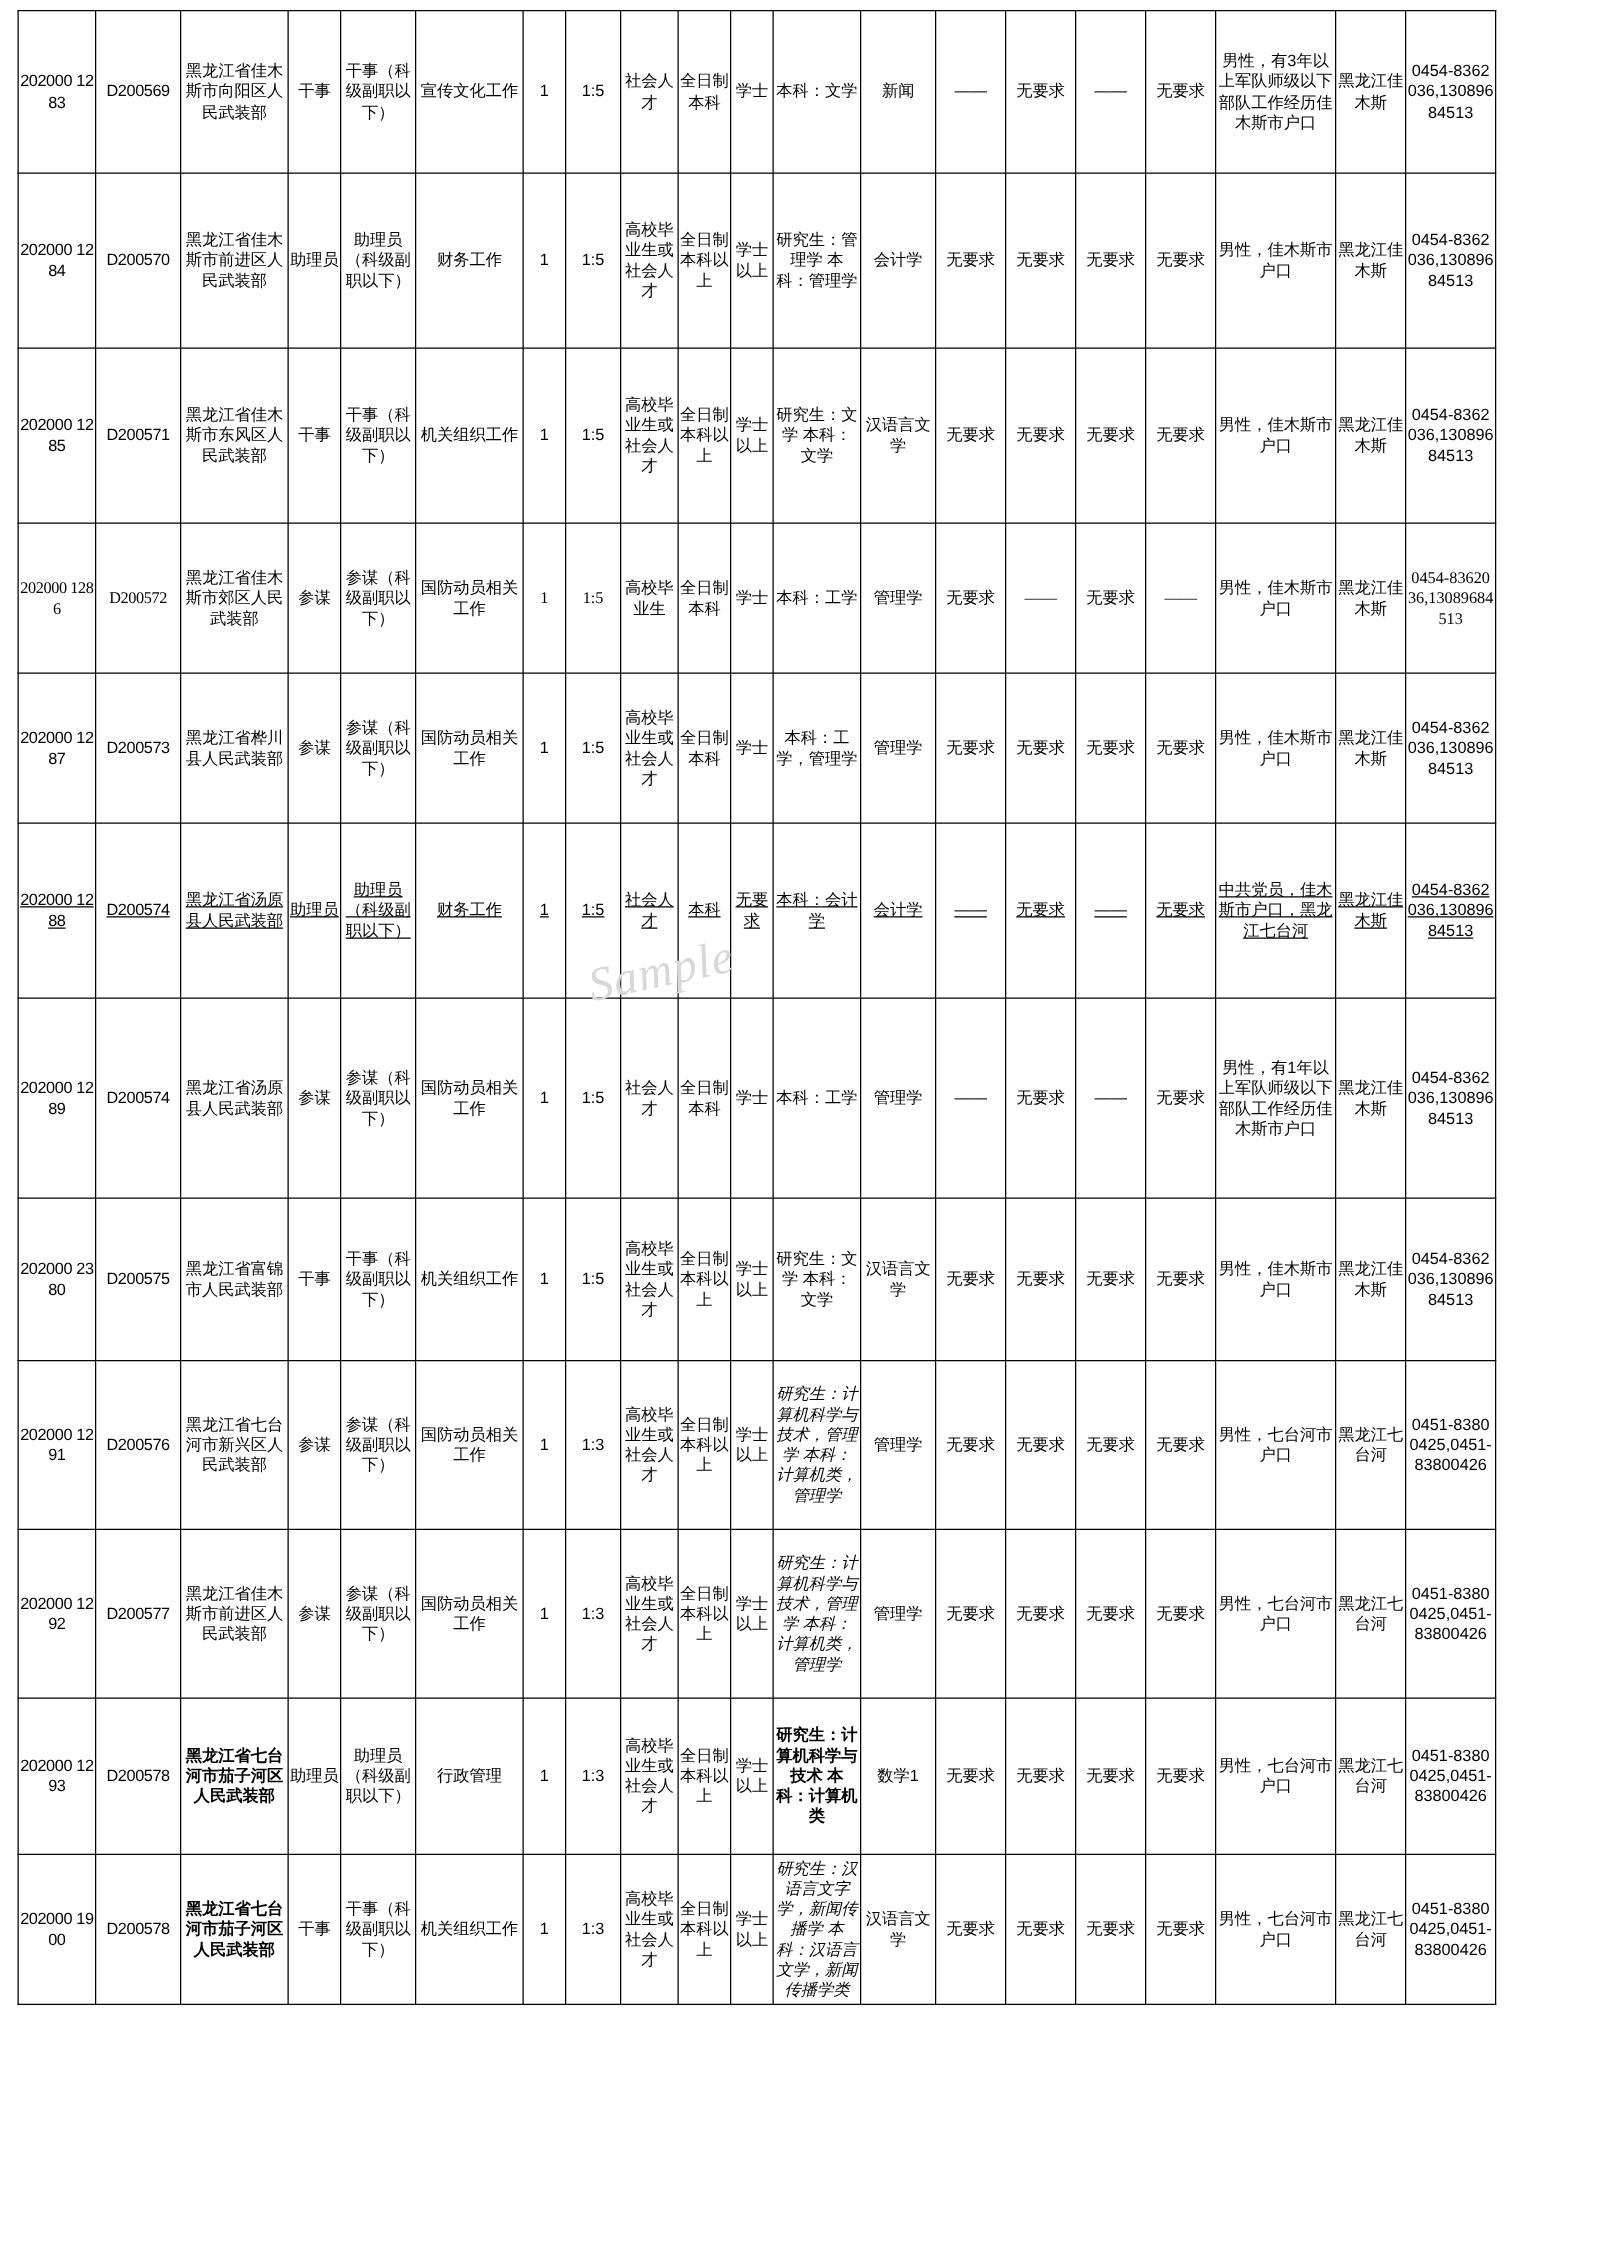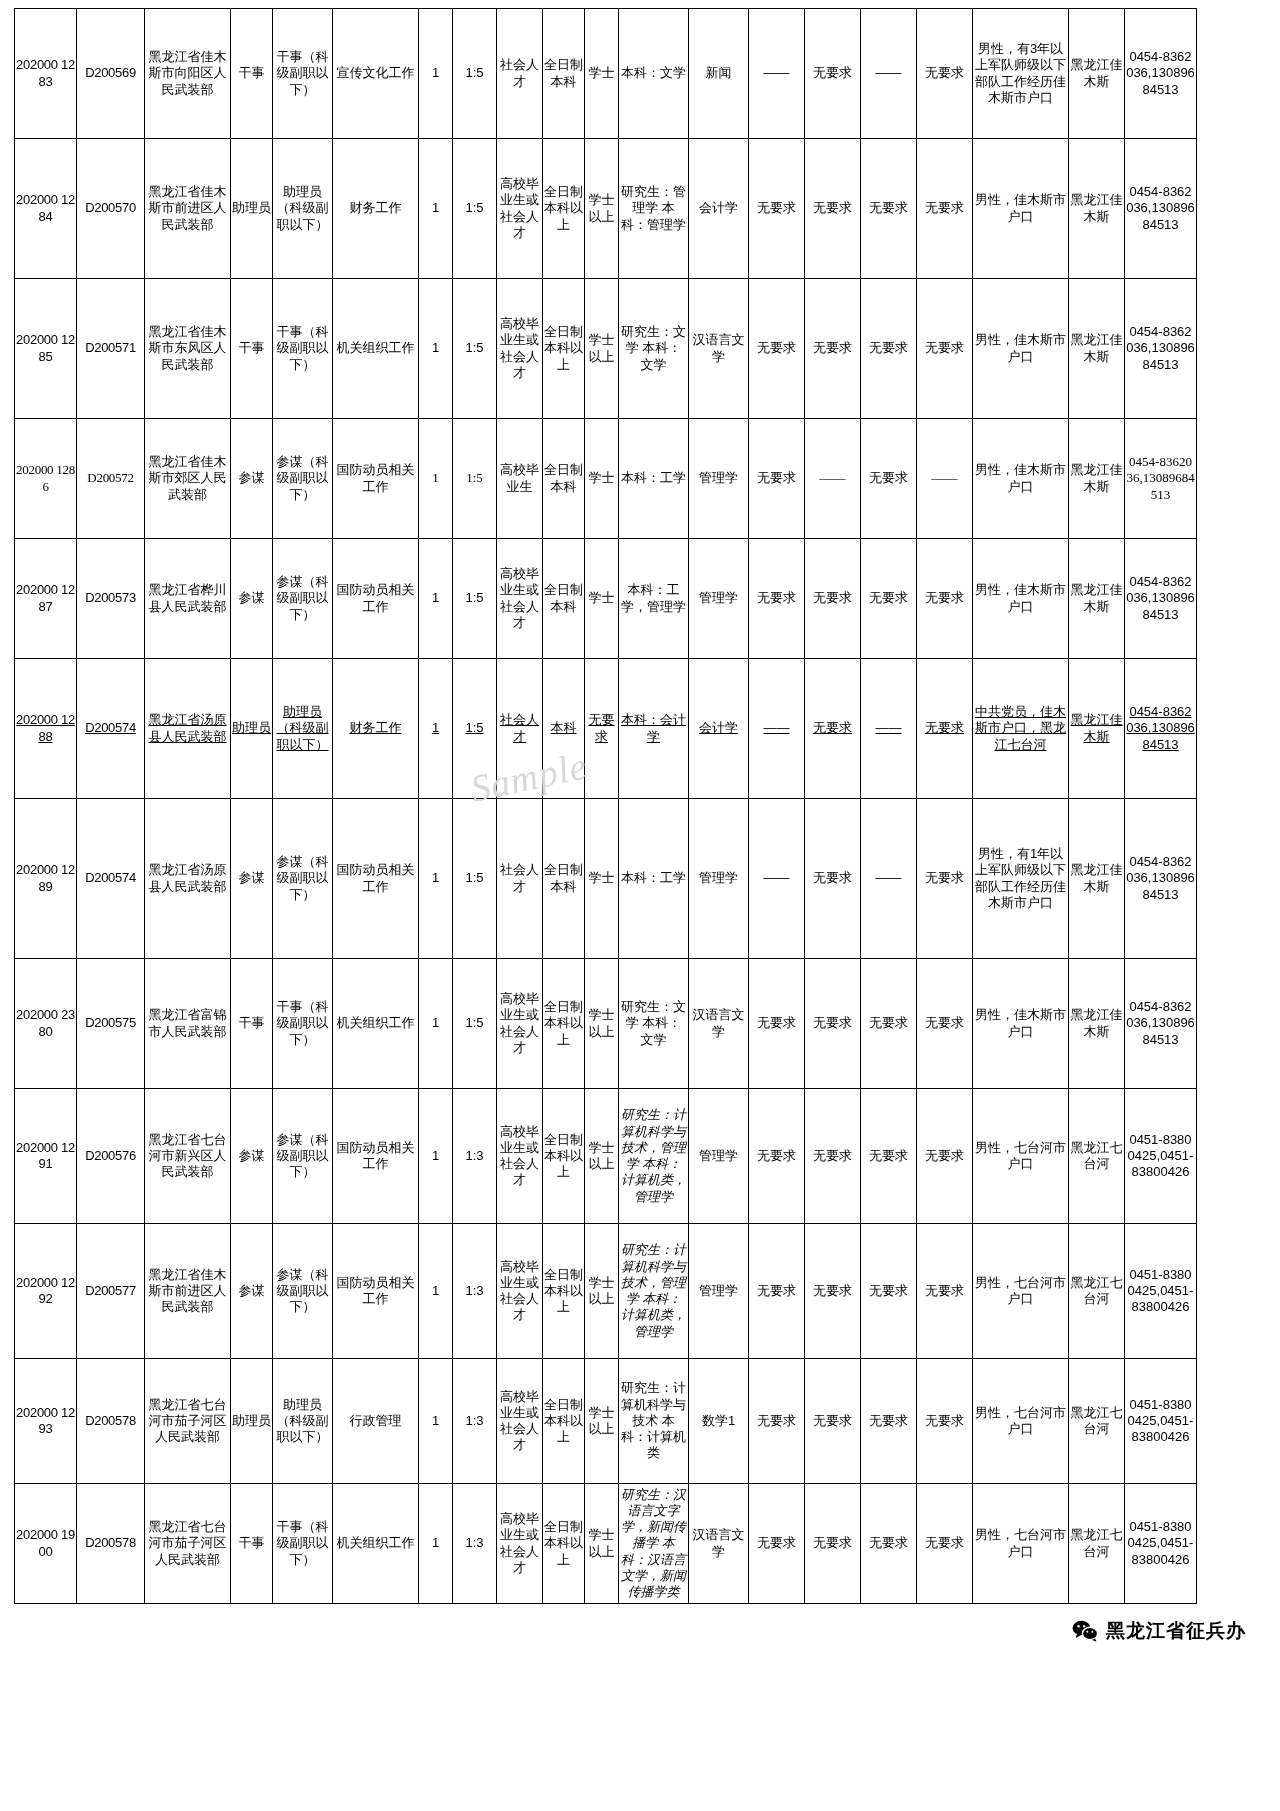--- a/index.html
+++ b/index.html
@@ -51,21 +51,21 @@
   col.c13 { width: 56px; }
   col.c14 { width: 56px; }
   col.c15 { width: 56px; }
   col.c16 { width: 56px; }
   col.c17 { width: 96px; }
   col.c18 { width: 56px; }
   col.c19 { width: 72px; }
 
   .code { font-size: 13px; letter-spacing: -0.3px; }
   .small { font-size: 11px; line-height: 1.2; }
-  .xsmall { font-size: 10px; line-height: 1.15; }
+  .xsmall { font-size: 10px; line-height: 1.15; font-weight: bold; }
   .tiny { font-size: 9.5px; line-height: 1.15; font-style: italic; }
   .phone { font-size: 12px; line-height: 1.3; }
 
   
   .watermark {
     position: absolute;
     left: 470px;
     top: 755px;
     font-family: "Liberation Serif", "DejaVu Serif", serif;
     font-style: italic;
@@ -400,29 +400,14 @@
           <td class="small">无要求</td>
           <td class="small">男性，七台河市户口</td>
           <td class="small">黑龙江七台河</td>
           <td class="phone">0451-83800425,0451-83800426</td>
         </tr>
       </tbody>
   </table>
 
   <div class="watermark">Sample</div>
 
-  <div class="footer">
-    <span class="wechat-icon">
-      <svg width="26" height="22" viewBox="0 0 26 22" xmlns="http://www.w3.org/2000/svg">
-        <ellipse cx="9.5" cy="8" rx="9" ry="7.2" fill="#000"></ellipse>
-        <polygon points="5,13 4,18 9,15" fill="#000"></polygon>
-        <ellipse cx="18" cy="13.5" rx="7.6" ry="6.2" fill="#000" stroke="#fff" stroke-width="1.4"></ellipse>
-        <polygon points="23,18.5 24.5,21.8 20,20" fill="#000"></polygon>
-        <circle cx="6.6" cy="6.3" r="1.2" fill="#fff"></circle>
-        <circle cx="12.2" cy="6.3" r="1.2" fill="#fff"></circle>
-        <circle cx="15.4" cy="11.8" r="1" fill="#fff"></circle>
-        <circle cx="20.4" cy="11.8" r="1" fill="#fff"></circle>
-      </svg>
-    </span>
-    <span class="footer-label">黑龙江省征兵办</span>
-  </div>
 
 </div>
 
 </body></html>

